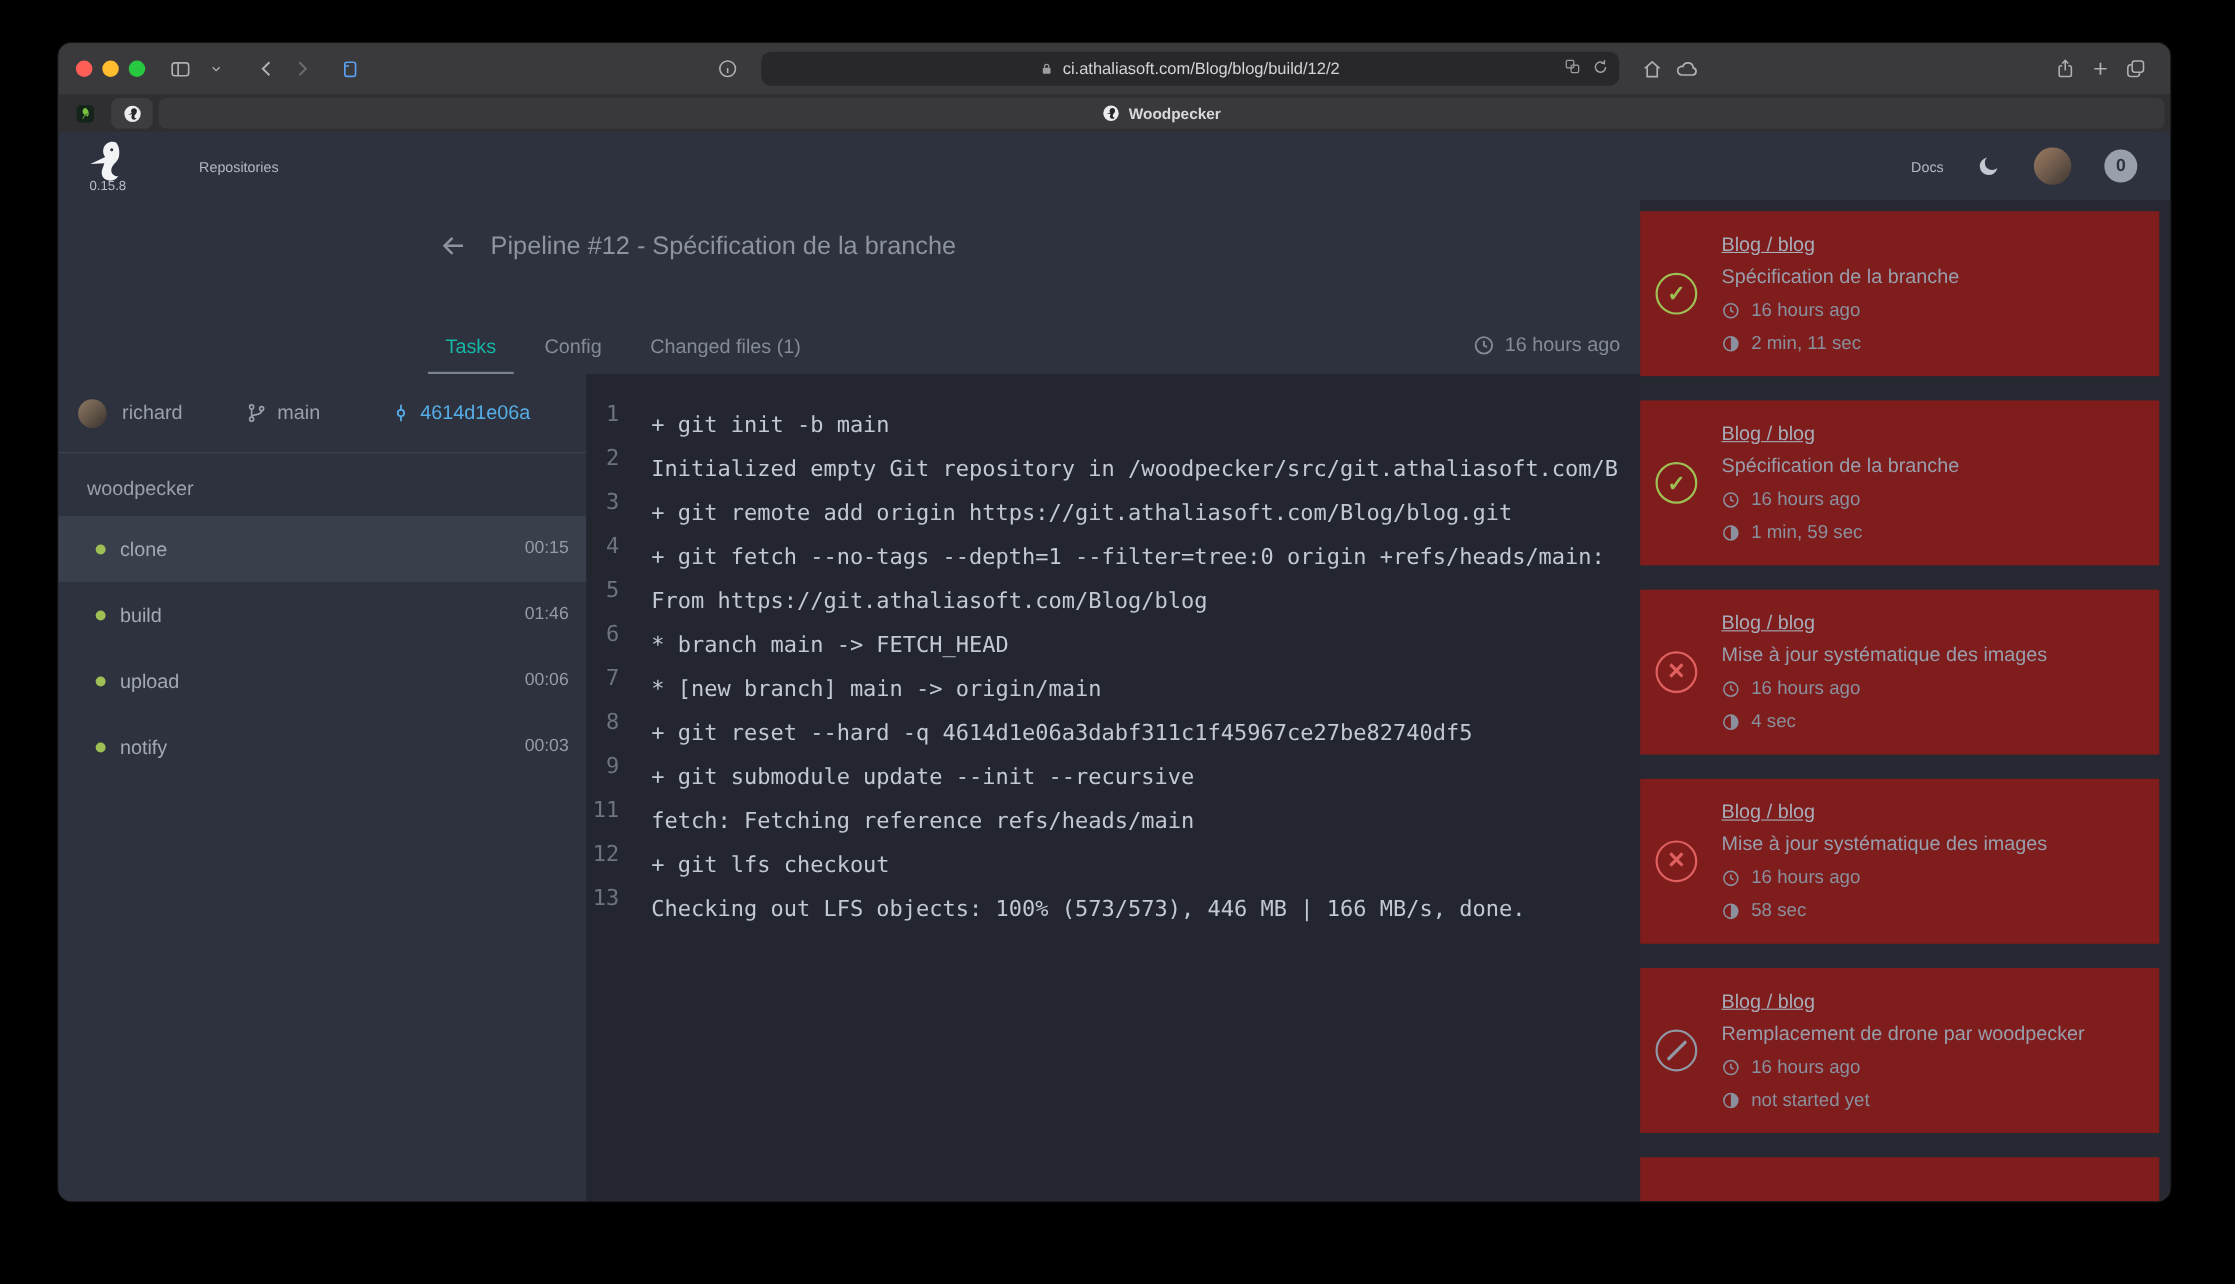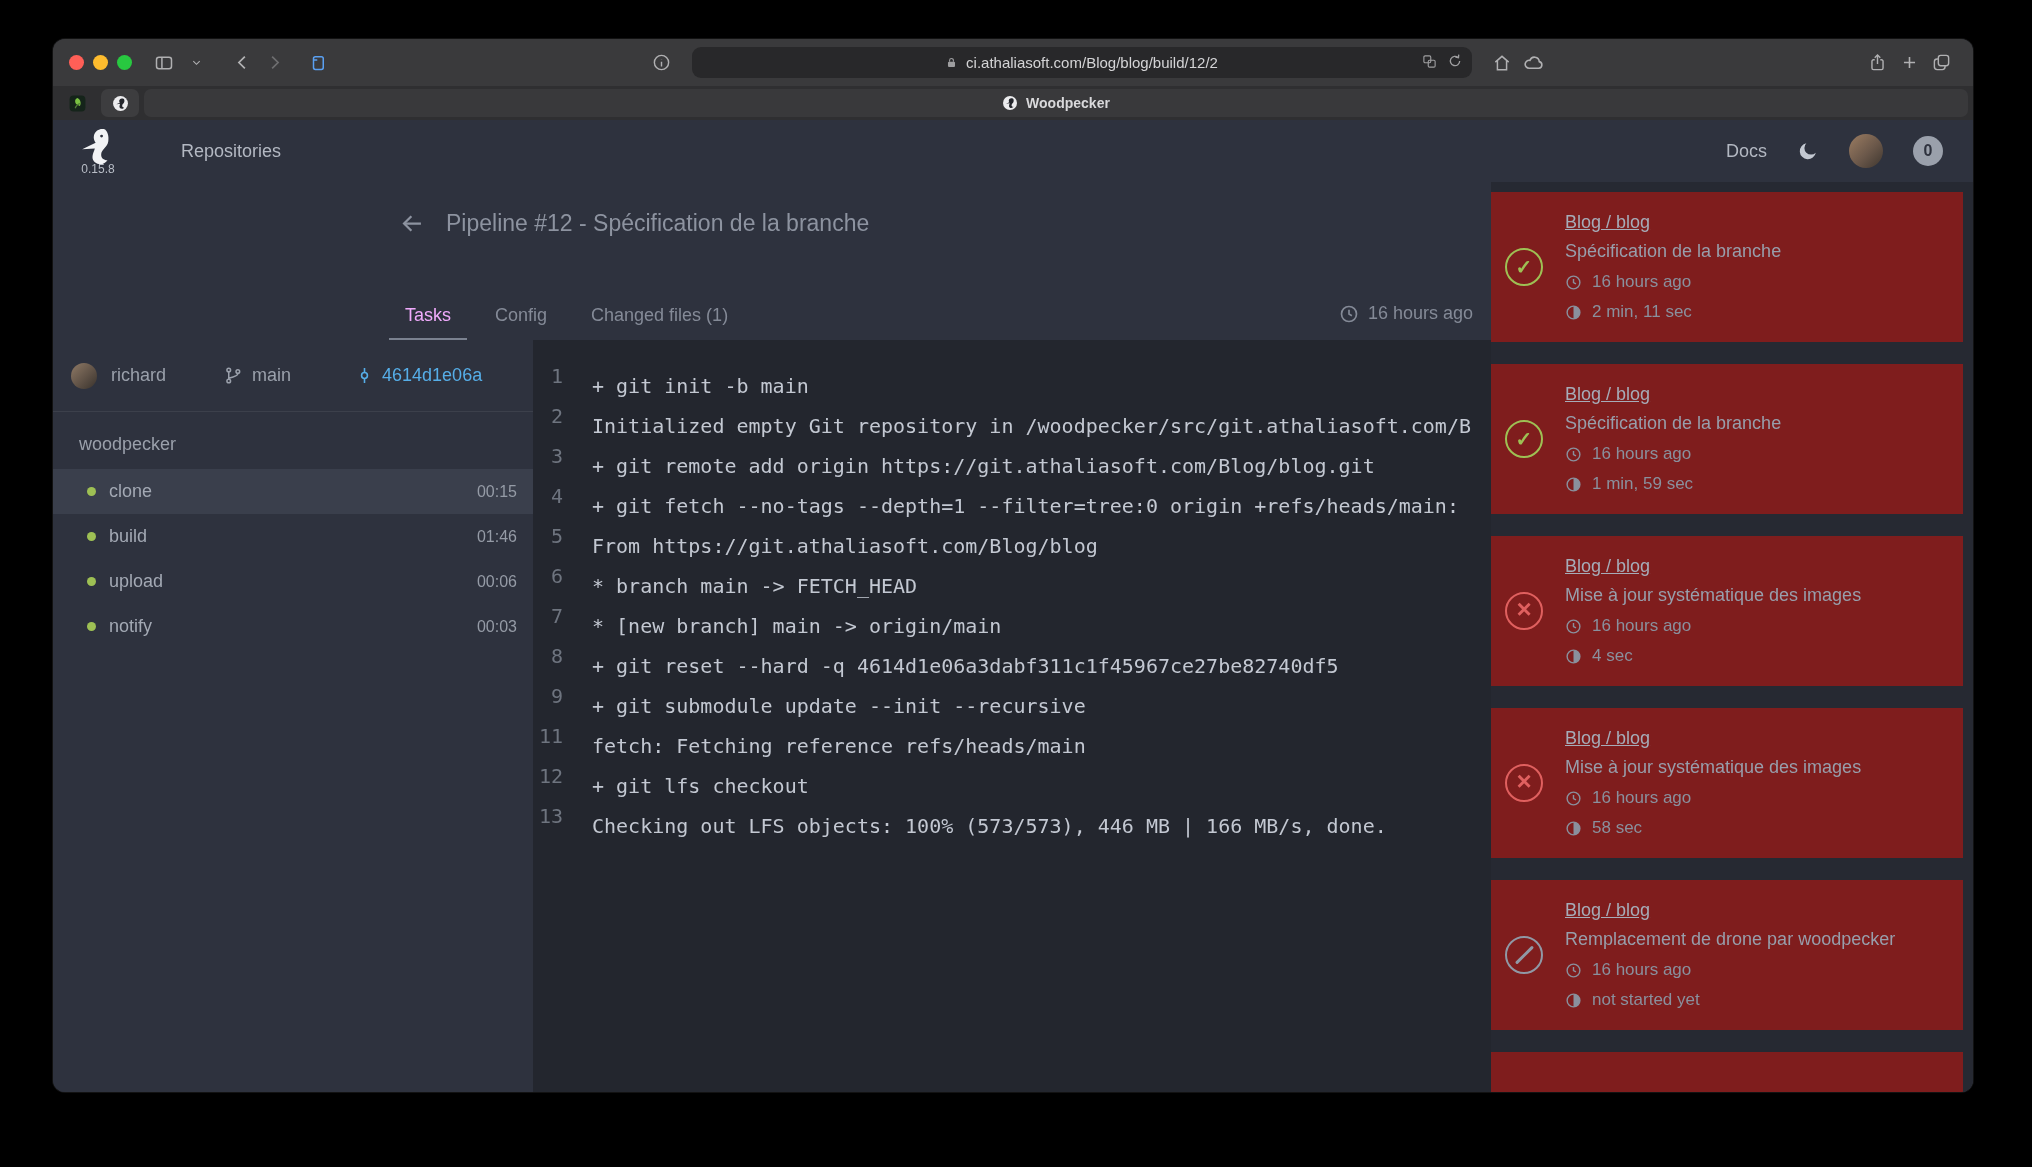--- a/index.html
+++ b/index.html
@@ -28,50 +28,50 @@
   .pinned-tab { width:38px; height:28px; border-radius:7px; display:flex; align-items:center; justify-content:center; }
   .pinned-tab.selected { background:#3d3d3f; }
   .active-tab { flex:1; height:28px; border-radius:7px; background:#39393b; display:flex; align-items:center;
                 justify-content:center; gap:8px; color:#d9d9db; font-size:14px; font-weight:bold; }
 
   
   .app { flex:1; display:flex; flex-direction:column; min-height:0; background:#2e323e; }
   .app-nav { height:62px; flex:none; display:flex; align-items:center; padding:0 30px 0 26px; }
   .logo { display:flex; flex-direction:column; align-items:center; margin-right:64px; }
   .logo .ver { font-size:12px; color:#b8bdc6; margin-top:-3px; }
-  .nav-link { color:#b3b8c2; font-size:18px; cursor:pointer; }
+  .nav-link { color:#b3b8c2; font-size:13px; cursor:pointer; }
   .nav-right { margin-left:auto; display:flex; align-items:center; gap:30px; }
   .moon { color:#c3c8d1; display:flex; }
   .avatar { width:34px; height:34px; border-radius:50%; background:linear-gradient(135deg,#9c7d62 0%,#6b584a 55%,#3e362f 100%); }
   .badge { width:30px; height:30px; border-radius:50%; background:#9aa0ab; color:#2e323e; font-weight:bold;
            font-size:16px; display:flex; align-items:center; justify-content:center; }
 
   .app-body { flex:1; display:flex; min-height:0; }
   .main { width:1438px; flex:none; display:flex; flex-direction:column; min-width:0; }
 
   .pl-header { height:158px; flex:none; display:flex; flex-direction:column; }
   .header-top { display:flex; align-items:center; gap:20px; padding:28px 0 0 346px; color:#8d93a0; }
   .back-btn { display:flex; color:#8d93a0; cursor:pointer; }
   .pl-title { font-size:23px; }
   .tabs-row { display:flex; align-items:flex-end; padding-left:330px; padding-right:18px; margin-top:14px; flex:1; }
   .tab { padding:12px 22px 14px; font-size:18px; color:#848a97; position:relative; cursor:pointer; }
-  .tab.active { color:#f0abfc; }
+  .tab.active { color:#14b8a6; }
   .tab.active::after { content:""; position:absolute; left:6px; right:6px; bottom:0; height:2px; background:#7b8290; }
   .time-ago { margin-left:auto; display:flex; align-items:center; gap:9px; color:#848a97; font-size:18px; padding-bottom:16px; }
 
   .content { flex:1; display:flex; min-height:0; }
   .task-panel { width:480px; flex:none; display:flex; flex-direction:column; }
   .author-row { height:72px; flex:none; display:flex; align-items:center; padding:0 16px 0 18px;
                 border-bottom:1px solid rgba(255,255,255,.07); color:#9aa0ab; font-size:18px; }
   .mini-avatar { width:26px; height:26px; border-radius:50%; flex:none; margin-right:14px;
                  background:linear-gradient(135deg,#8f7a66 0%,#5c4f44 60%,#38322c 100%); }
   .branch-wrap { display:flex; align-items:center; gap:9px; margin-left:58px; }
   .commit-wrap { display:flex; align-items:center; gap:8px; margin-left:64px; color:#56aee8; cursor:pointer; }
   .group-label { padding:22px 0 14px 26px; color:#9aa0ab; font-size:18px; }
-  .task-row { height:45px; flex:none; display:flex; align-items:center; padding:0 16px 0 34px;
+  .task-row { height:60px; flex:none; display:flex; align-items:center; padding:0 16px 0 34px;
               color:#a3a9b4; font-size:18px; cursor:pointer; }
   .task-row.active { background:#3a3f4c; }
   .dot { width:9px; height:9px; border-radius:50%; background:#9ec054; margin-right:13px; flex:none; }
   .task-time { margin-left:auto; color:#959ba6; font-size:16px; }
 
   .console { flex:1; min-width:0; background:#23262e; padding-top:21px; overflow:hidden;
              font-family:"DejaVu Sans Mono", monospace; font-size:20px; color:#c3c8d2; }
   .cline { display:flex; line-height:30px; white-space:pre; }
   .ln { width:30px; flex:none; text-align:right; color:#6e747f; }
   .lt { margin-left:29px; overflow:hidden; flex:1;margin-top:10px; }

